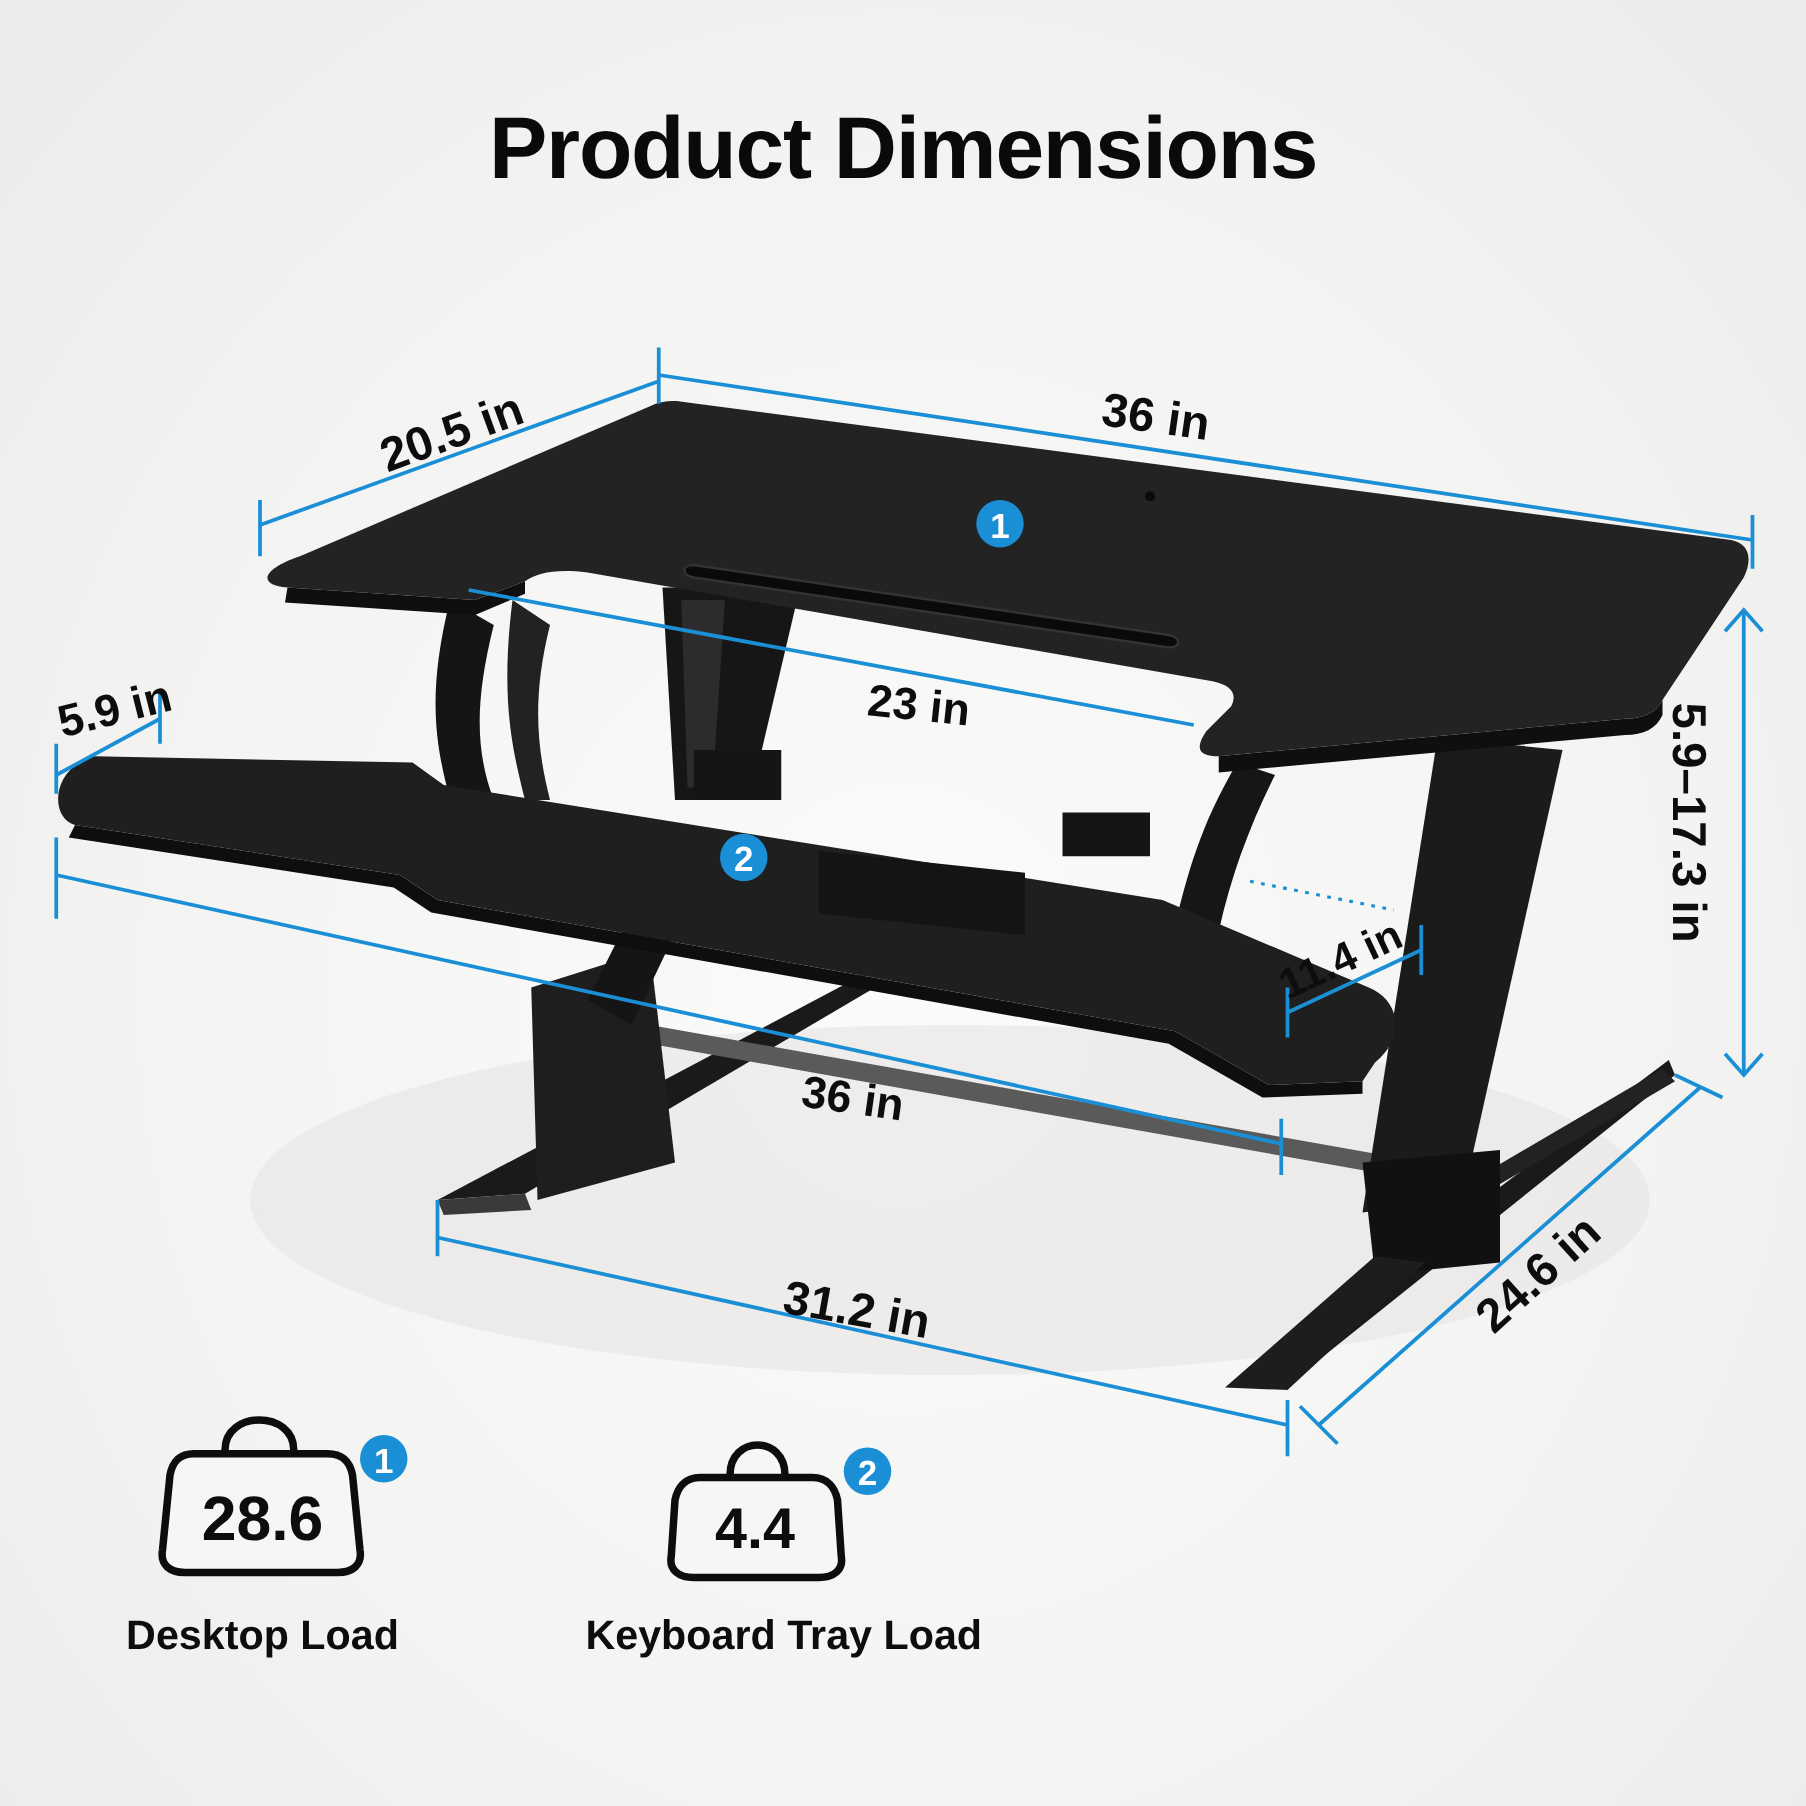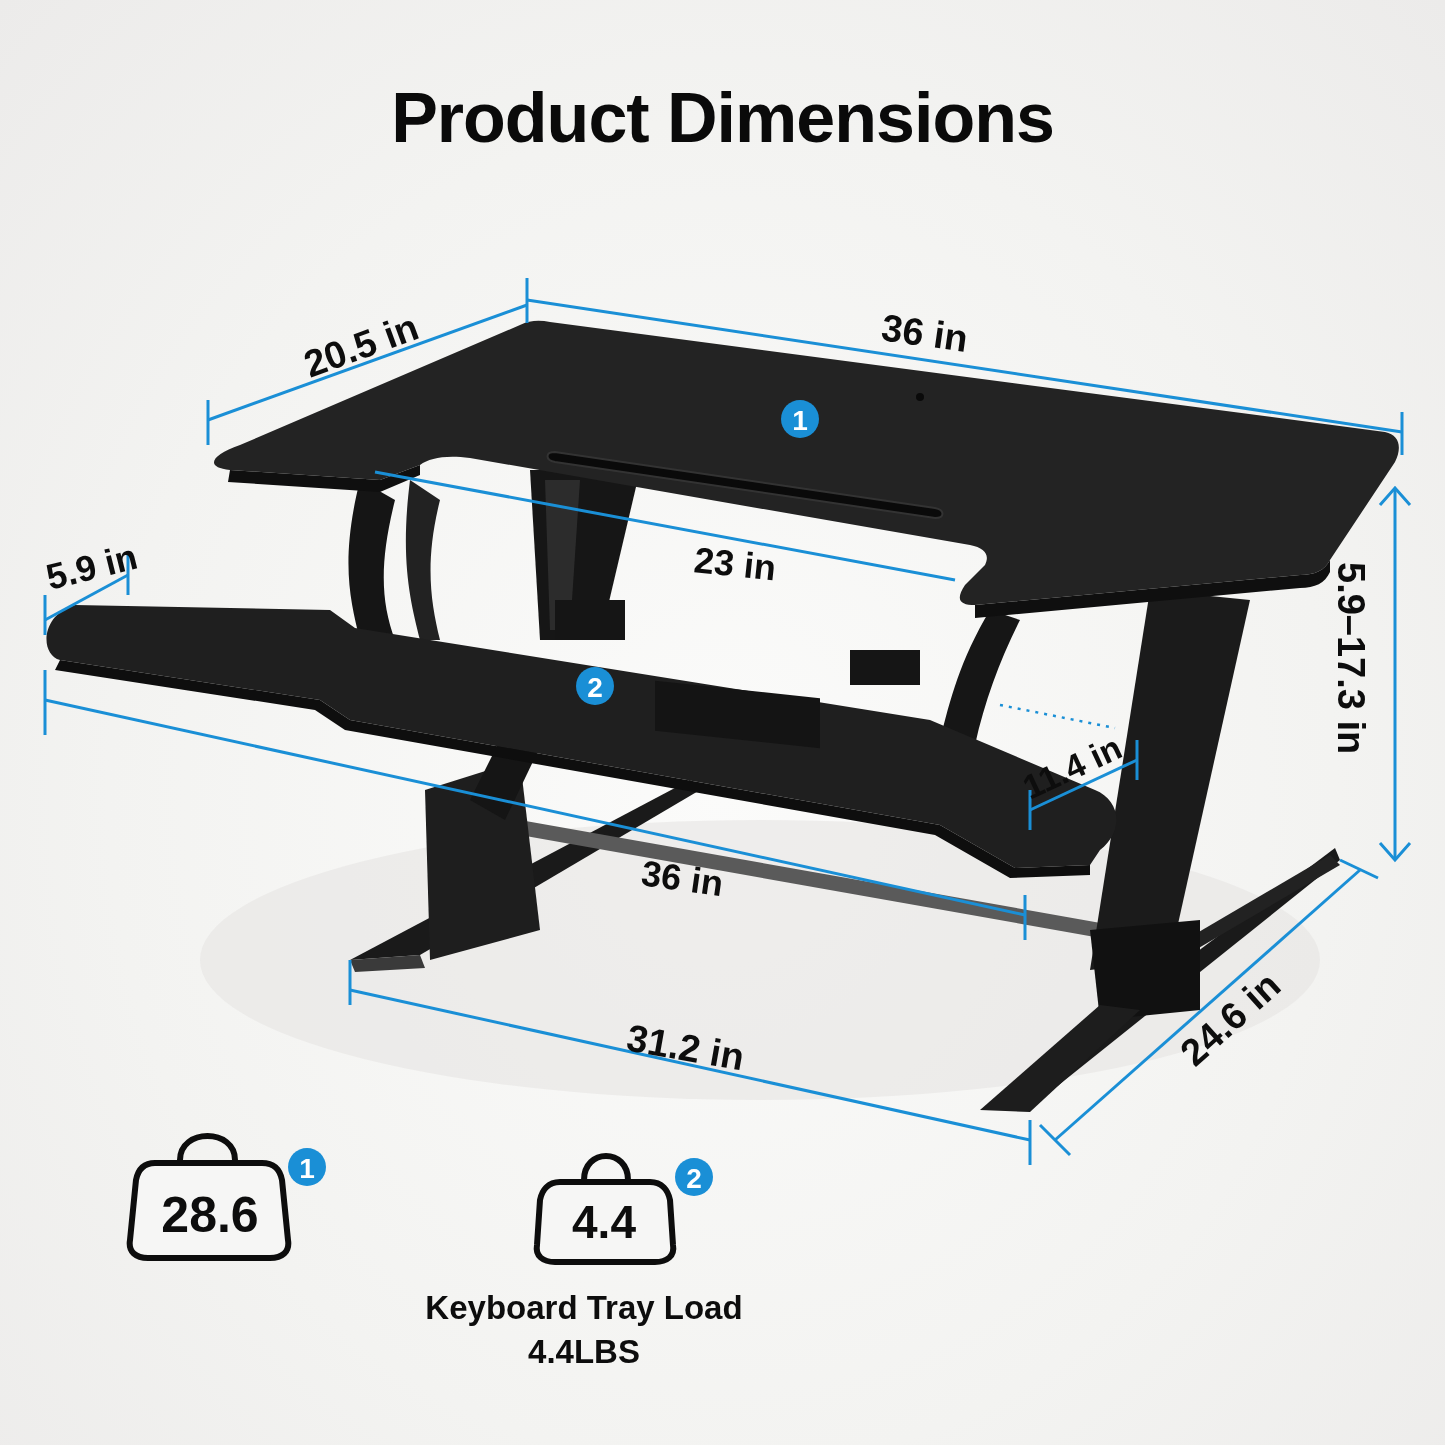--- a/index.html
+++ b/index.html
@@ -136,17 +136,17 @@
   <g>
     <path d="M584,1180 C584,1148 628,1148 628,1180" fill="none" stroke="#0d0d0d" stroke-width="6"></path>
     <path d="M560,1182 L650,1182 C662,1182 668,1190 670,1200 L673,1245 C675,1256 667,1262 655,1262 L555,1262 C543,1262 535,1256 537,1245 L540,1200 C542,1190 548,1182 560,1182 Z" fill="#f6f6f5" stroke="#0d0d0d" stroke-width="6"></path>
     <text x="604" y="1238" text-anchor="middle" font-size="46" font-weight="700" fill="#0d0d0d" font-family="Liberation Sans, sans-serif">4.4</text>
     <circle cx="694" cy="1177" r="19" fill="#1a8fd6"></circle>
     <text x="694" y="1188" text-anchor="middle" font-size="28" font-weight="700" fill="#fff" font-family="Liberation Sans, sans-serif">2</text>
   </g>
 </svg>
 
 <div class="load" style="left:60px; top:1286px; width:300px;">
+  <div class="name">Desktop Load</div>
 </div>
-<div class="load" style="left:384px; top:1286px; width:400px;">
+<div class="load" style="left:427px; top:1286px; width:400px;">
   <div class="name">Keyboard Tray Load</div>
-  <div class="name">4.4LBS</div>
 </div>
 
 </body></html>

